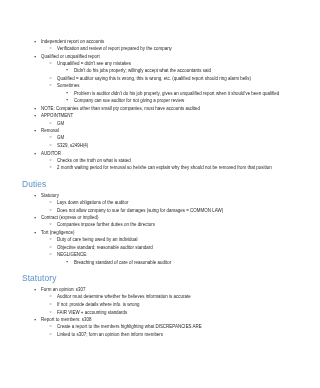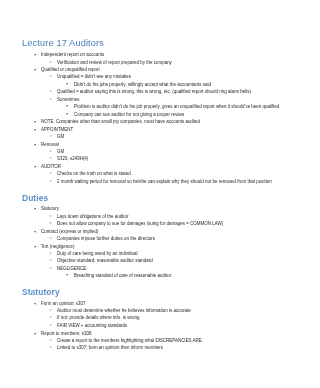--- a/index.html
+++ b/index.html
@@ -27,21 +27,21 @@
     color: #4a7fba;
     font-size: 9.2px;
     font-weight: 400;
     letter-spacing: 0.15px;
     margin: 0 0 3.2px 0;
     line-height: 1.12;
   }
   .section-heading {
     color: #5b8fc9;
     font-size: 8.4px;
-    font-weight: 700;
+    font-weight: 400;
     letter-spacing: 0.1px;
     margin: 7.5px 0 2.4px 0;
     line-height: 1.12;
   }
   .section-heading.tight {
     margin-top: 8.5px;
   }
   ul.lvl {
     list-style: none;
     margin: 0;
@@ -97,21 +97,20 @@
   }
   .nested {
     margin-top: 0.2px;
   }
 </style>
 </head>
 <body>
 
 <div class="page">
   <div id="content">
-      <div class="doc-title">Lecture 17 Auditors</div>
       <ul class="lvl l1">
         <li class="item">
           <span class="txt">Independent report on accounts</span>
           <ul class="lvl l2 nested">
             <li class="item">
               <span class="txt">Verification and review of report prepared by the company</span>
             </li>
           </ul>
         </li>
         <li class="item">

